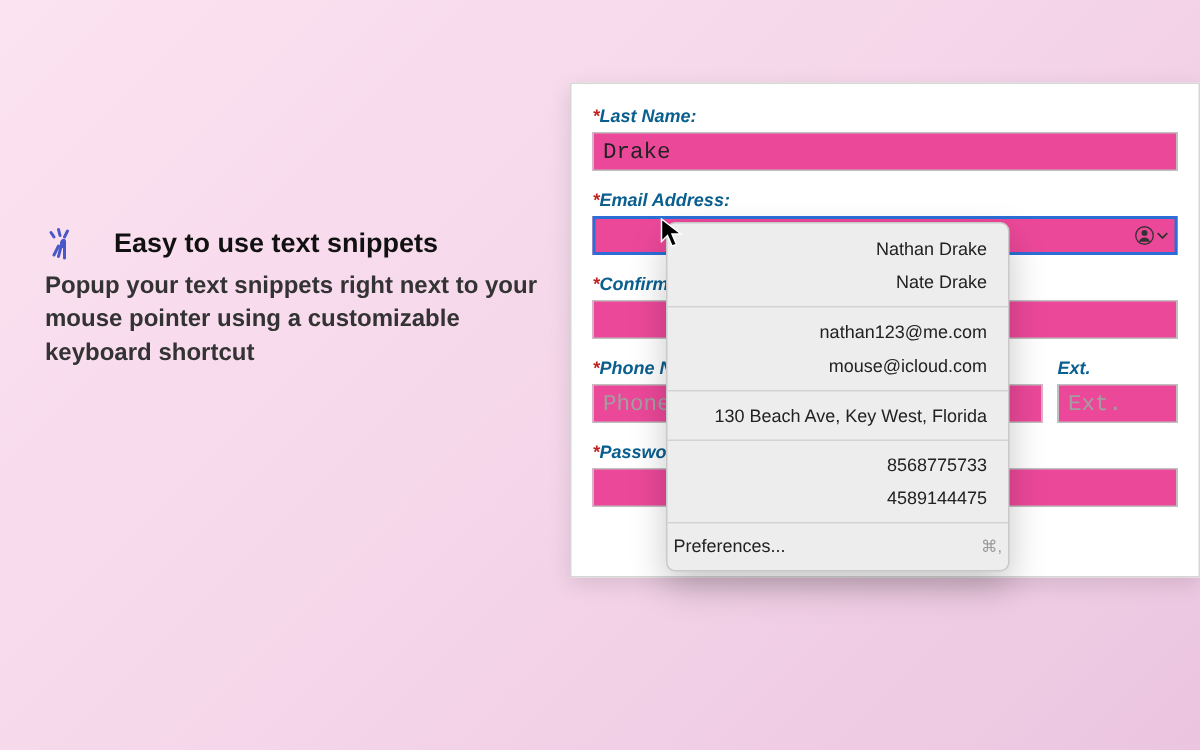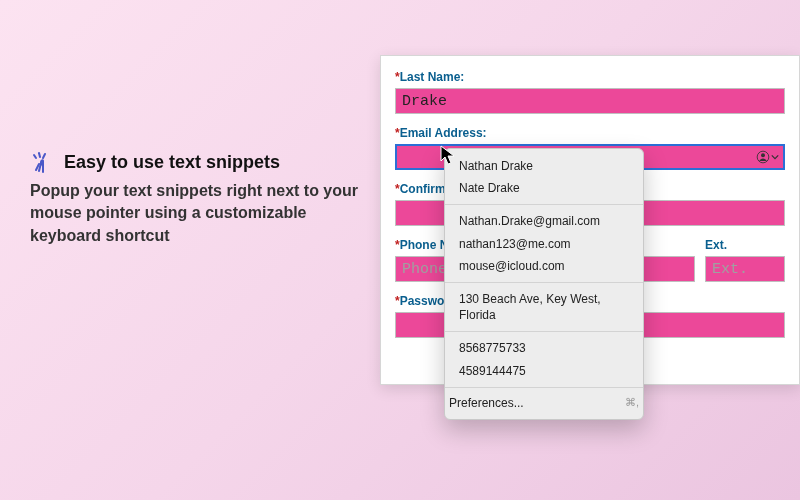--- a/index.html
+++ b/index.html
@@ -14,21 +14,21 @@
   .promo {
     position: absolute;
     left: 30px;
     top: 150px;
     width: 340px;
     color: #111;
   }
   .promo-header {
     display: flex;
     align-items: center;
-    gap: 10px;
+    gap: 22px;
     margin-bottom: 6px;
   }
   .promo-icon {
     width: 24px;
     height: 24px;
     flex: none;
   }
   .promo-title {
     font-size: 18px;
     font-weight: 700;
@@ -54,20 +54,21 @@
     padding: 14px 14px 14px 14px;
     overflow: hidden;
   }
   .field-block { margin-bottom: 12px; }
   .lbl {
     font-size: 12px;
     font-weight: 700;
     color: #0a5f8f;
     display: block;
     margin-bottom: 4px;
+    font-style: italic;
   }
   .req { color: #c02020; font-weight: 700; }
   .txt-input {
     width: 100%;
     height: 26px;
     border: 1px solid #bfbfbf;
     padding: 2px 6px;
     font-size: 15px;
     color: #222;
     background: #ec4899;
@@ -91,28 +92,29 @@
     align-items: center;
     gap: 1px;
     color: #444;
   }
 
   
   .popup {
     position: absolute;
     left: 444px;
     top: 148px;
-    width: 200px;
+    width: 229px;
     background: #ededed;
     border: 1px solid #c9c9c9;
     border-radius: 6px;
     box-shadow: 0 10px 24px rgba(0,0,0,0.22);
     padding: 6px 0;
     font-size: 12px;
     color: #222;
+    text-align: right;
   }
   .popup .item {
     padding: 3px 14px;
     line-height: 1.35;
   }
   .popup hr {
     border: none;
     border-top: 1px solid #d3d3d3;
     margin: 5px 0;
   }
@@ -207,21 +209,20 @@
     <label class="lbl"><span class="req">*</span><span>Password</span></label>
     <input type="password" class="txt-input" style="">
   </div>
 
 </div>
 
 <div class="popup">
   <div class="item">Nathan Drake</div>
   <div class="item">Nate Drake</div>
   <hr>
-  <div class="item">Nathan.Drake@gmail.com</div>
   <div class="item">nathan123@me.com</div>
   <div class="item">mouse@icloud.com</div>
   <hr>
   <div class="item">130 Beach Ave, Key West, Florida</div>
   <hr>
   <div class="item">8568775733</div>
   <div class="item">4589144475</div>
   <hr>
   <div class="pref-row">
     <span>Preferences...</span>

